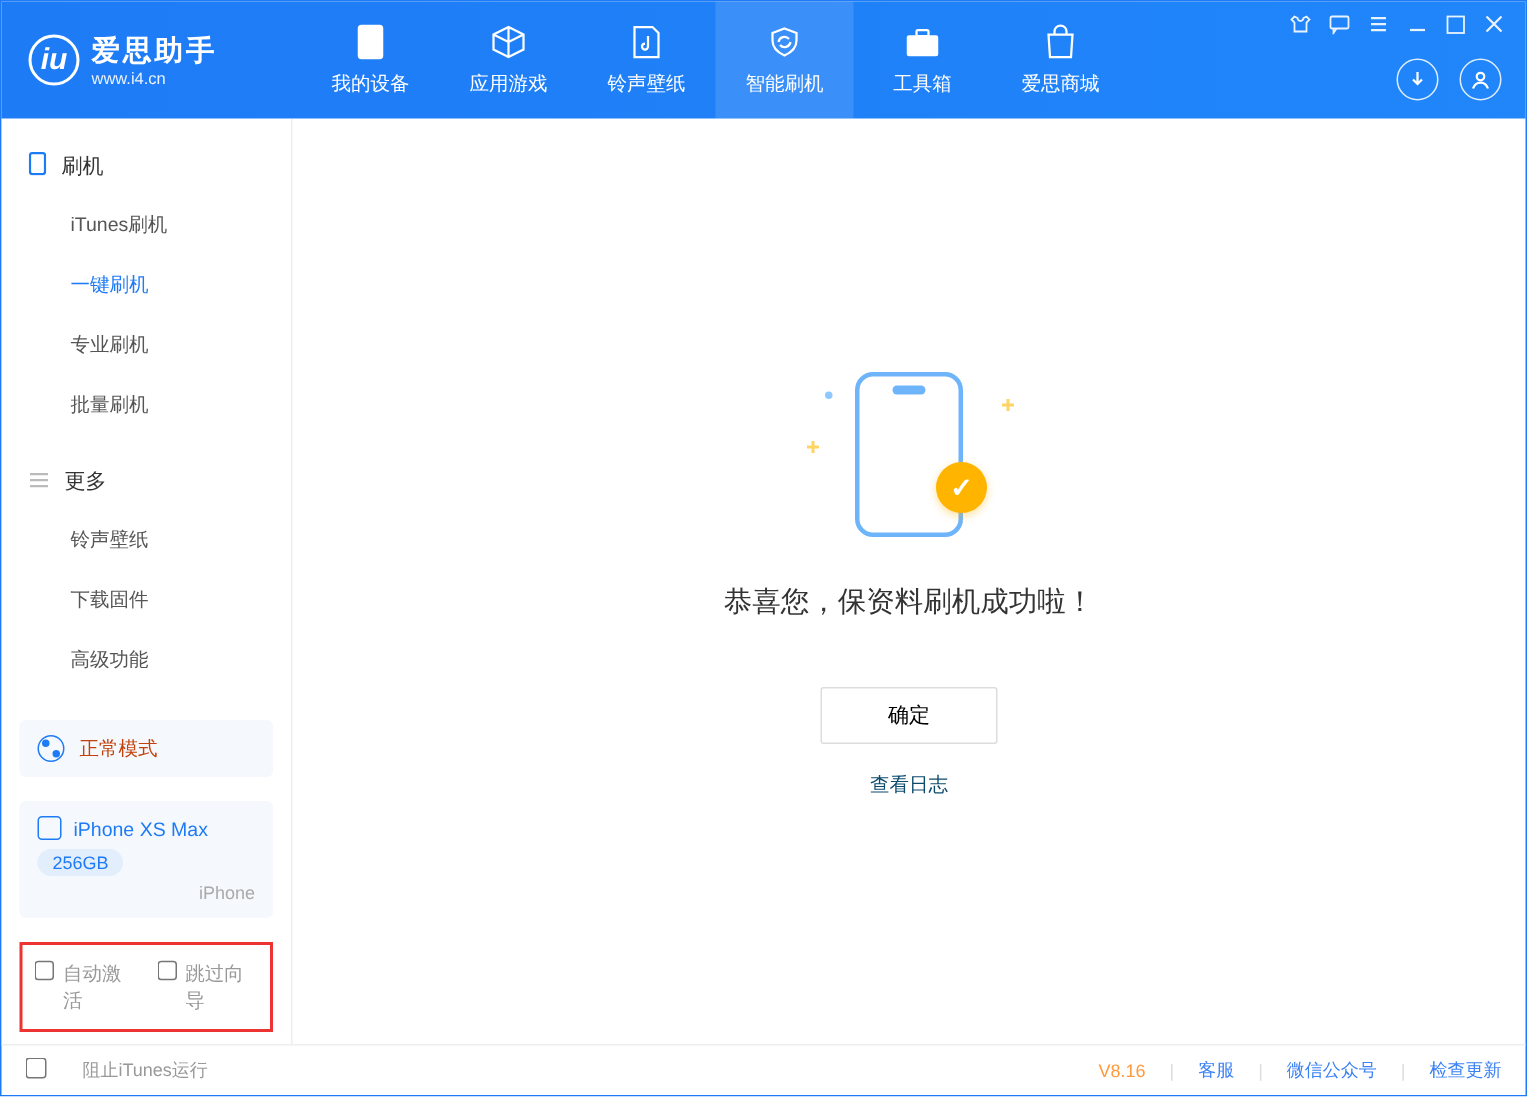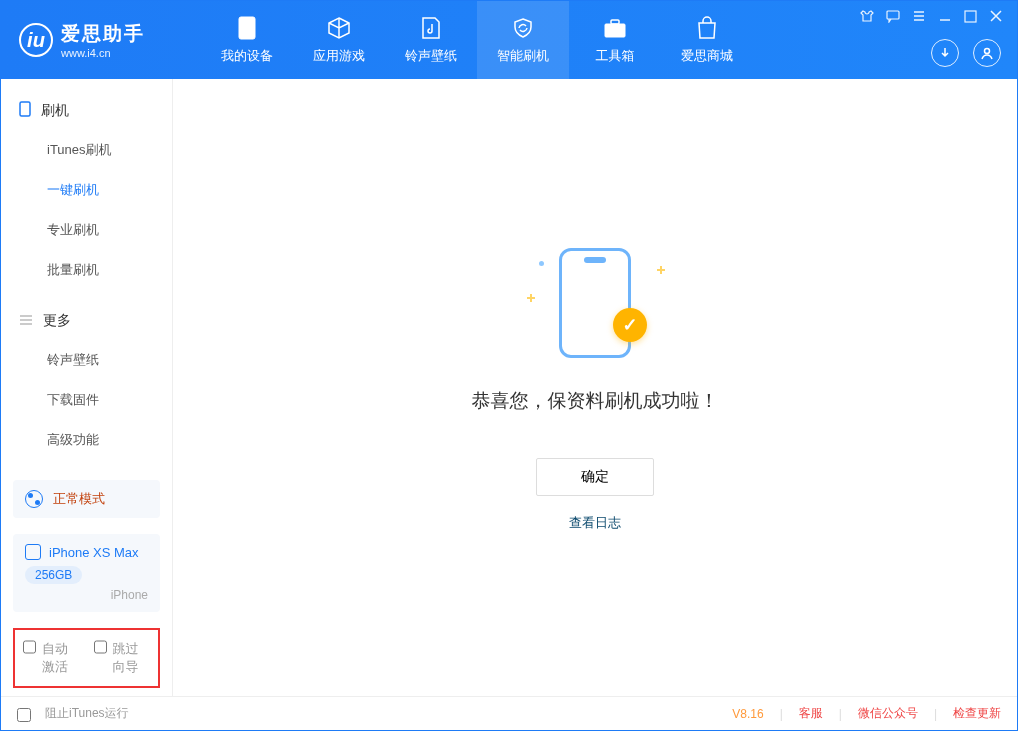--- a/index.html
+++ b/index.html
@@ -18,21 +18,21 @@
 .nav-item.active { background: rgba(255,255,255,0.12); }
 .nav-item .ni-icon { width: 26px; height: 26px; margin-bottom: 6px; display: flex; align-items: center; justify-content: center; }
 .nav-item .ni-icon svg { fill: #fff; stroke: #fff; }
 .header-right { position: absolute; right: 14px; top: 8px; display: flex; align-items: center; gap: 12px; }
 .header-right .sm { cursor: pointer; opacity: 0.9; }
 .header-icons-bottom { position: absolute; right: 16px; bottom: 12px; display: flex; gap: 14px; }
 .circle-btn { width: 28px; height: 28px; border: 1.5px solid rgba(255,255,255,0.85); border-radius: 50%; display: flex; align-items: center; justify-content: center; cursor: pointer; }
 
 
 .body { flex: 1; display: flex; overflow: hidden; }
-.sidebar { width: 172px; border-right: 1px solid #eee; background: #fff; display: flex; flex-direction: column; }
+.sidebar { width: 194px; border-right: 1px solid #eee; background: #fff; display: flex; flex-direction: column; }
 .side-section { padding-top: 12px; }
 .side-header { display: flex; align-items: center; padding: 10px 18px; font-size: 14px; color: #333; font-weight: 500; }
 .side-header .sh-icon { margin-right: 10px; color: #1e7bf6; }
 .side-item { padding: 11px 18px 11px 46px; font-size: 13px; color: #555; cursor: pointer; }
 .side-item.active { color: #1e7bf6; }
 .side-flex { flex: 1; }
 .mode-card, .device-card { margin: 8px 12px; background: #f5f8fc; border-radius: 4px; padding: 10px 12px; }
 .mode-card { display: flex; align-items: center; color: #c2410c; }
 .mode-card .m-icon { color: #1e7bf6; margin-right: 10px; width: 18px; height: 18px; border:1.5px solid #1e7bf6; border-radius:50%; position:relative; }
 .mode-card .m-icon:before { content:''; width:5px;height:5px;background:#1e7bf6;border-radius:50%;position:absolute;top:2px;left:2px;}
@@ -59,23 +59,23 @@
 .plus:before,.plus:after{content:'';position:absolute;background:currentColor;}
 .plus:before{left:3px;top:0;width:2px;height:8px;}
 .plus:after{top:3px;left:0;height:2px;width:8px;}
 .dot{width:5px;height:5px;border-radius:50%;background:currentColor;display:inline-block;}
 .success-title { font-size: 19px; color: #333; margin-bottom: 28px; }
 .ok-btn { border: 1px solid #ddd; background: #fff; padding: 9px 44px; font-size: 14px; cursor: pointer; border-radius:2px; margin-bottom:18px;margin-top:16px; }
 .view-log { color: #0c4a6e; font-size: 13px; cursor: pointer; }
 
 
 .footer { height: 34px; border-top: 1px solid #eee; display: flex; align-items: center; padding: 0 16px; font-size: 12px; color: #aaa; }
-.footer .f-left { display: flex; align-items: flex-end; gap: 14px; }
+.footer .f-left { display: flex; align-items: flex-start; gap: 24px; }
 .footer .f-right { margin-left: auto; display: flex; align-items: center; gap: 16px; }
-.footer .f-right a { color: #ef4444; cursor:pointer; }
+.footer .f-right a { color: #3b82f6; cursor:pointer; }
 .footer .f-right .sep { color: #ddd; }
 .ver { color: #ff9a3c; }
 </style>
 </head>
 <body>
 
 <div class="window">
 
   <div class="header">
     <div class="logo-area">

